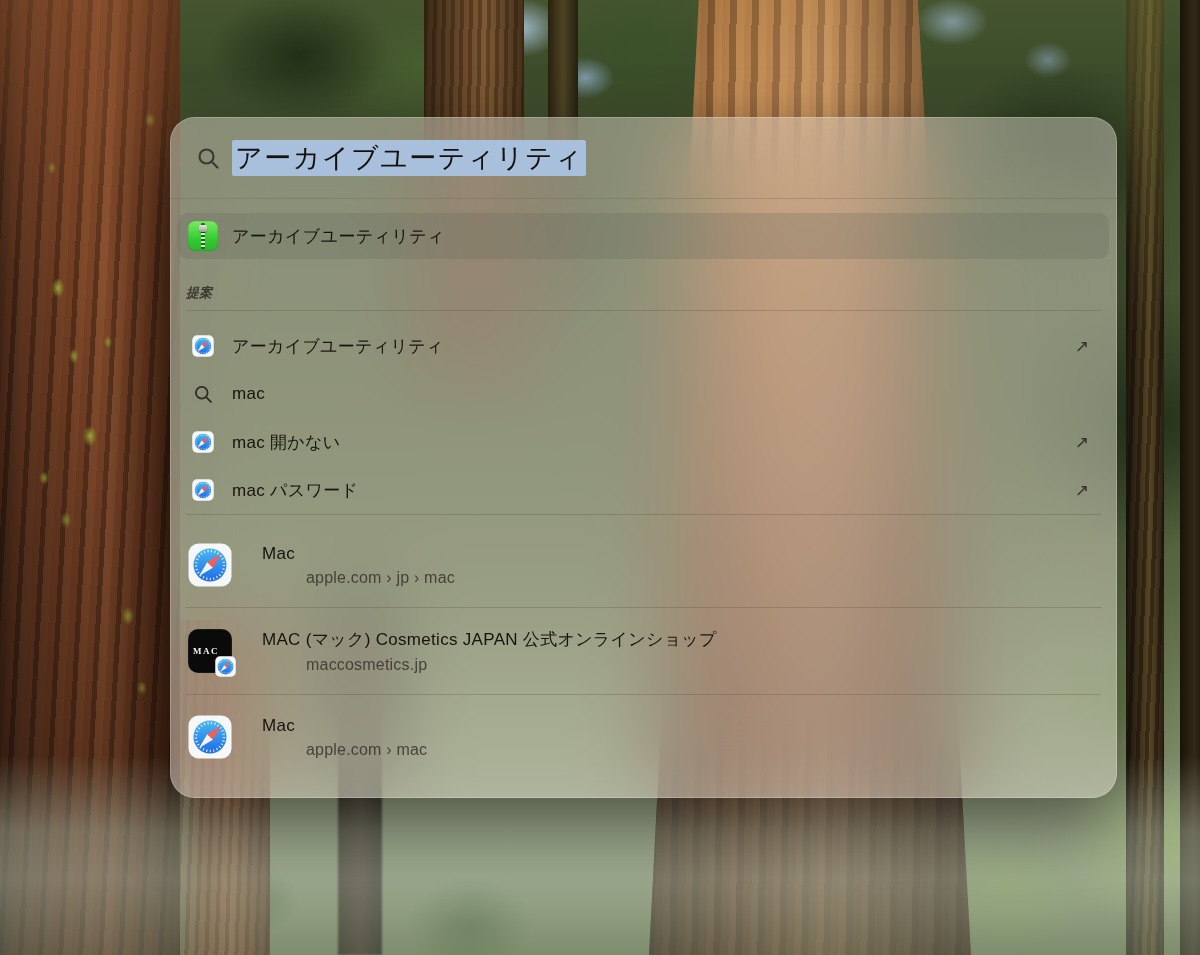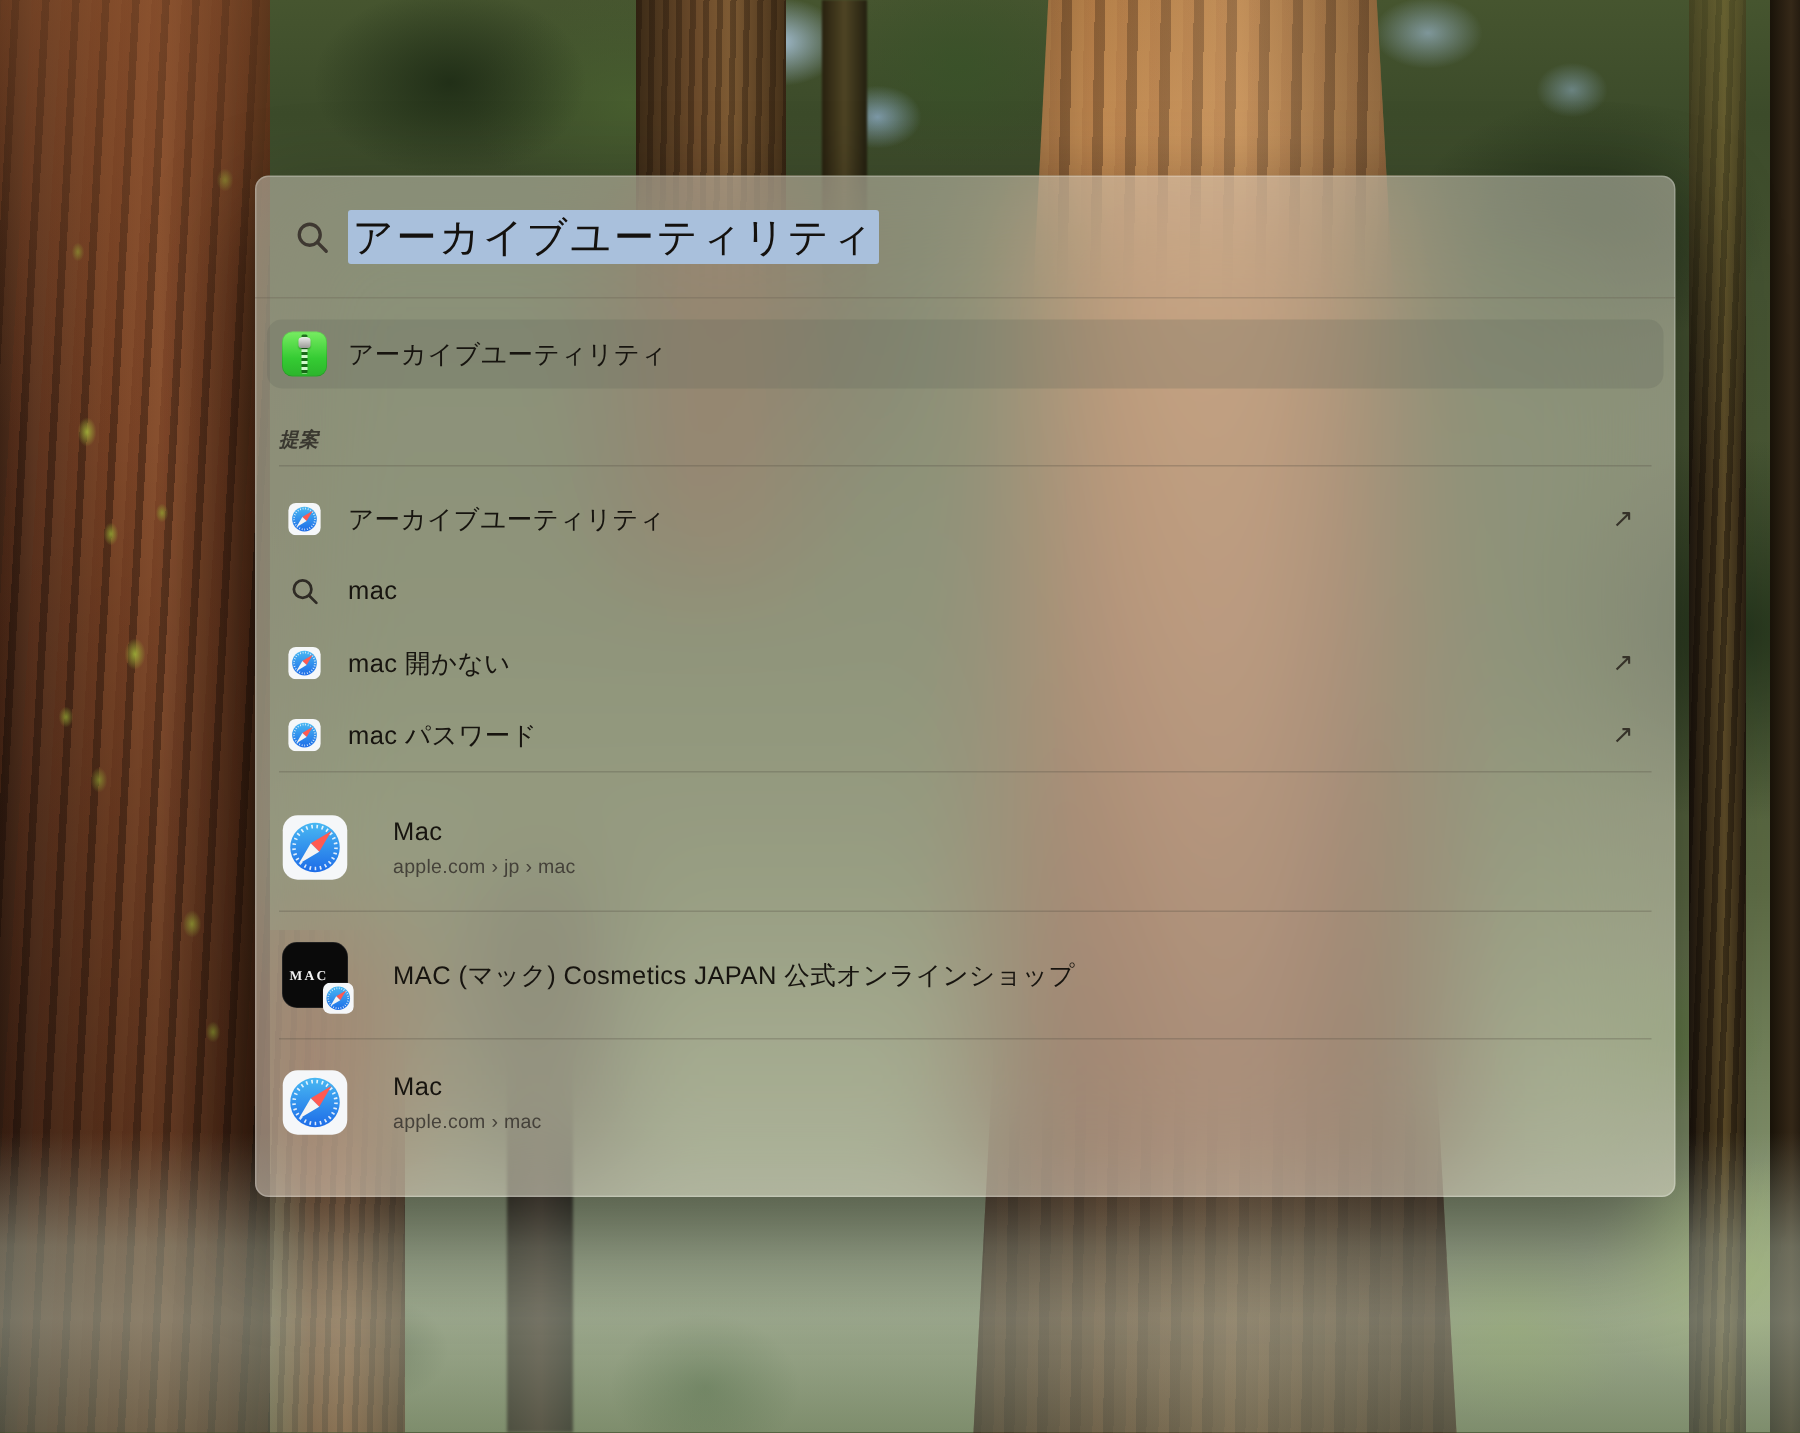--- a/index.html
+++ b/index.html
@@ -69,21 +69,21 @@
       linear-gradient(90deg,#231a10,#4a3a20 42%,#5e4c28 62%,#291f12);}
   .trunk-r2{left:1180px;top:0;width:28px;height:955px;
     background:linear-gradient(90deg,#191309,#352818 50%,#120d07);}
   .mist{left:0;top:755px;width:100%;height:200px;position:absolute;
     background:
       radial-gradient(420px 130px at 480px 865px, rgba(212,220,202,.55), transparent 72%),
       radial-gradient(300px 110px at 900px 905px, rgba(190,200,178,.4), transparent 72%),
       linear-gradient(180deg, rgba(150,162,140,0) 0%, rgba(168,178,158,.5) 38%, rgba(176,186,166,.55) 62%, rgba(138,152,128,.45) 100%);}
   
   .panel{position:absolute;left:170px;top:117px;width:947px;height:681px;
-    border-radius:9px;overflow:hidden;z-index:10;
+    border-radius:25px;overflow:hidden;z-index:10;
     background:rgba(225,218,210,.46);
     -webkit-backdrop-filter:blur(42px) saturate(1.12);
     backdrop-filter:blur(42px) saturate(1.12);
     box-shadow:0 28px 70px rgba(0,0,0,.42), inset 0 0 0 1px rgba(255,255,255,.22);}
   .search-row{height:82px;display:flex;align-items:center;padding:0 24px 0 26px;
     border-bottom:1px solid rgba(96,86,74,.26);box-sizing:border-box;}
   .search-glyph{flex:0 0 auto;display:flex;}
   .search-text-wrap{margin-left:12px;font-size:27px;line-height:34px;color:#14110e;letter-spacing:1.5px;white-space:nowrap;}
   .sel{background:#a9c0dc;padding:3px 3px;border-radius:2px;}
   .tophit{margin:14px 8px 0;height:46px;border-radius:10px;
@@ -93,21 +93,21 @@
   .hdiv{border-bottom:1px solid rgba(82,74,64,.28);margin:0 16px;}
   .sug-list{padding-top:11px;}
   .sug-row{height:48px;display:flex;align-items:center;padding:0 28px 0 22px;}
   .sug-icon{width:22px;flex:0 0 auto;display:flex;justify-content:center;}
   .sug-label{margin-left:18px;font-size:17px;color:#17140f;letter-spacing:.3px;}
   .sug-arrow{margin-left:auto;font-size:17px;color:#363229;}
   .site-list{padding-top:8px;}
   .site-row{display:flex;align-items:center;padding:20px 16px 20px 18px;}
   .site-texts{margin-left:30px;display:flex;flex-direction:column;gap:5px;}
   .site-title{font-size:17px;color:#17140f;letter-spacing:.3px;}
-  .site-url{font-size:13px;color:rgba(58,54,48,.88);letter-spacing:.2px;}
+  .site-url{font-size:16px;color:rgba(58,54,48,.88);letter-spacing:.2px;margin-left:44px;}
   
   .icon-archive{width:30px;height:30px;border-radius:7px;position:relative;flex:0 0 auto;
     background:linear-gradient(180deg,#78ec62,#35cb33 60%,#2cb42c);
     box-shadow:inset 0 0 0 .5px rgba(0,0,0,.15);}
   .icon-archive::before{content:"";position:absolute;left:50%;top:2px;bottom:2px;width:4px;margin-left:-2px;
     background:repeating-linear-gradient(180deg, rgba(20,90,20,.85) 0 2px, rgba(225,255,220,.9) 2px 4px);border-radius:1px;}
   .icon-archive::after{content:"";position:absolute;left:50%;top:4px;width:8px;height:7px;margin-left:-4px;
     background:linear-gradient(180deg,#e8e8e6,#9a9a96);border-radius:2px;box-shadow:0 1px 1px rgba(0,0,0,.3);}
   .safari-sm{width:22px;height:22px;}
   .safari-lg{width:44px;height:44px;flex:0 0 auto;}
@@ -230,20 +230,21 @@
     <div class="hdiv"></div>
     <div class="site-row">
       <div class="icon-maccos">
         <span class="mc-label">MAC</span>
         <svg class="badge">
             <use href="#sym-safari"></use>
           </svg>
       </div>
       <div class="site-texts">
         <span class="site-title">MAC (マック) Cosmetics JAPAN 公式オンラインショップ</span>
+        <span class="site-url">maccosmetics.jp</span>
       </div>
     </div>
     <div class="hdiv"></div>
     <div class="site-row">
       <svg class="safari-lg">
           <use href="#sym-safari"></use>
         </svg>
       <div class="site-texts">
         <span class="site-title">Mac</span>
         <span class="site-url">apple.com › mac</span>

